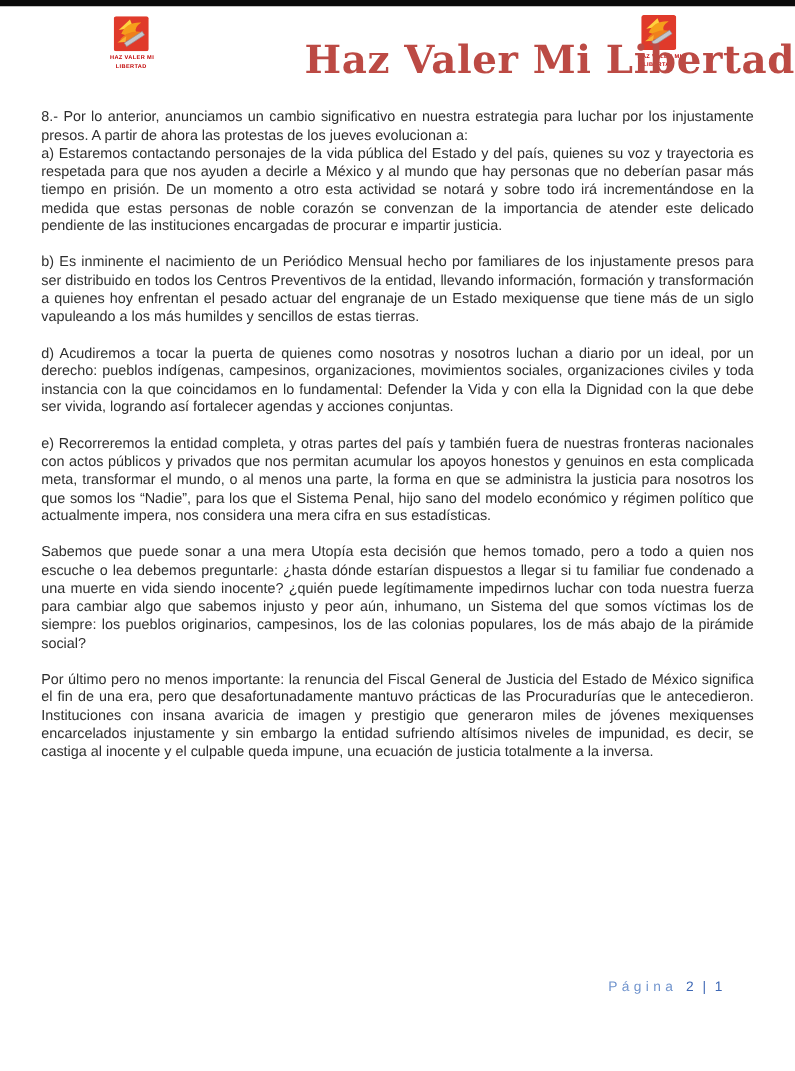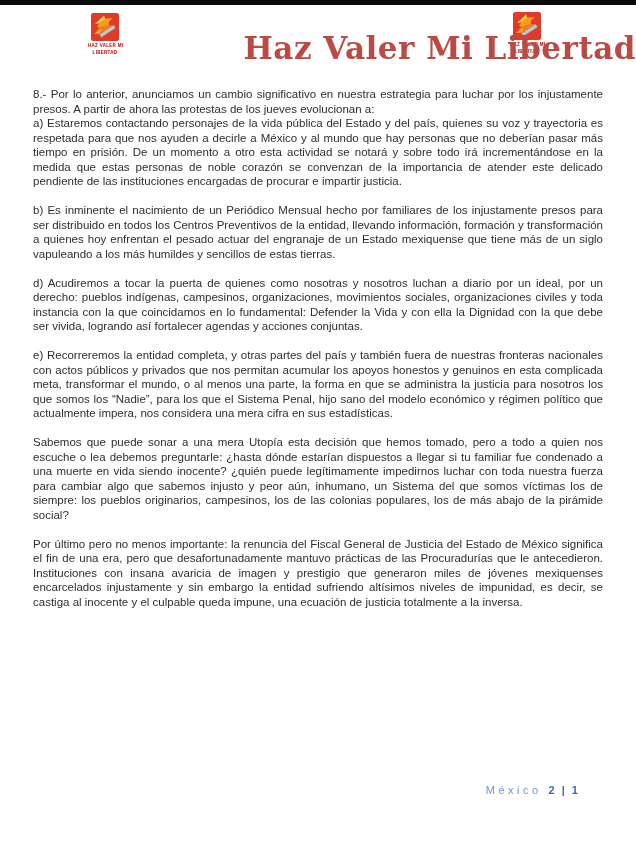--- a/index.html
+++ b/index.html
@@ -73,21 +73,21 @@
     font-size: 11px;
     white-space: nowrap;
   }
   .footer-label {
     color: #7396ce;
     letter-spacing: 3.5px;
     margin-right: 7px;
   }
   .footer-number {
     color: #3e68b5;
-    font-weight: bold;
+    font-weight: normal;
     letter-spacing: 2px;
   }
 </style>
 </head>
 <body>
 
 <div class="top-bar"></div>
 
 <div class="logo logo-left">
   <svg class="logo-square" viewBox="0 0 28 28" aria-hidden="true">
@@ -125,14 +125,14 @@
   <div class="para no-gap">8.- Por lo anterior, anunciamos un cambio significativo en nuestra estrategia para luchar por los injustamente presos. A partir de ahora las protestas de los jueves evolucionan a:</div>
   <div class="para">a) Estaremos contactando personajes de la vida pública del Estado y del país, quienes su voz y trayectoria es respetada para que nos ayuden a decirle a México y al mundo que hay personas que no deberían pasar más tiempo en prisión. De un momento a otro esta actividad se notará y sobre todo irá incrementándose en la medida que estas personas de noble corazón se convenzan de la importancia de atender este delicado pendiente de las instituciones encargadas de procurar e impartir justicia.</div>
   <div class="para">b) Es inminente el nacimiento de un Periódico Mensual hecho por familiares de los injustamente presos para ser distribuido en todos los Centros Preventivos de la entidad, llevando información, formación y transformación a quienes hoy enfrentan el pesado actuar del engranaje de un Estado mexiquense que tiene más de un siglo vapuleando a los más humildes y sencillos de estas tierras.</div>
   <div class="para">d) Acudiremos a tocar la puerta de quienes como nosotras y nosotros luchan a diario por un ideal, por un derecho: pueblos indígenas, campesinos, organizaciones, movimientos sociales, organizaciones civiles y toda instancia con la que coincidamos en lo fundamental: Defender la Vida y con ella la Dignidad con la que debe ser vivida, logrando así fortalecer agendas y acciones conjuntas.</div>
   <div class="para">e) Recorreremos la entidad completa, y otras partes del país y también fuera de nuestras fronteras nacionales con actos públicos y privados que nos permitan acumular los apoyos honestos y genuinos en esta complicada meta, transformar el mundo, o al menos una parte, la forma en que se administra la justicia para nosotros los que somos los “Nadie”, para los que el Sistema Penal, hijo sano del modelo económico y régimen político que actualmente impera, nos considera una mera cifra en sus estadísticas.</div>
   <div class="para">Sabemos que puede sonar a una mera Utopía esta decisión que hemos tomado, pero a todo a quien nos escuche o lea debemos preguntarle: ¿hasta dónde estarían dispuestos a llegar si tu familiar fue condenado a una muerte en vida siendo inocente? ¿quién puede legítimamente impedirnos luchar con toda nuestra fuerza para cambiar algo que sabemos injusto y peor aún, inhumano, un Sistema del que somos víctimas los de siempre: los pueblos originarios, campesinos, los de las colonias populares, los de más abajo de la pirámide social?</div>
   <div class="para">Por último pero no menos importante: la renuncia del Fiscal General de Justicia del Estado de México significa el fin de una era, pero que desafortunadamente  mantuvo prácticas de las Procuradurías que le antecedieron. Instituciones con insana avaricia de imagen y prestigio que generaron miles de jóvenes mexiquenses encarcelados injustamente y sin embargo la entidad sufriendo altísimos niveles de impunidad, es decir, se castiga al inocente y el culpable queda impune, una ecuación de justicia totalmente a la inversa.</div>
 </div>
 
 <div class="page-footer">
-  <span class="footer-label">México</span><span class="footer-number">2 | 1</span>
+  <span class="footer-label">Página</span><span class="footer-number">2 | 1</span>
 </div>
 
 </body></html>

